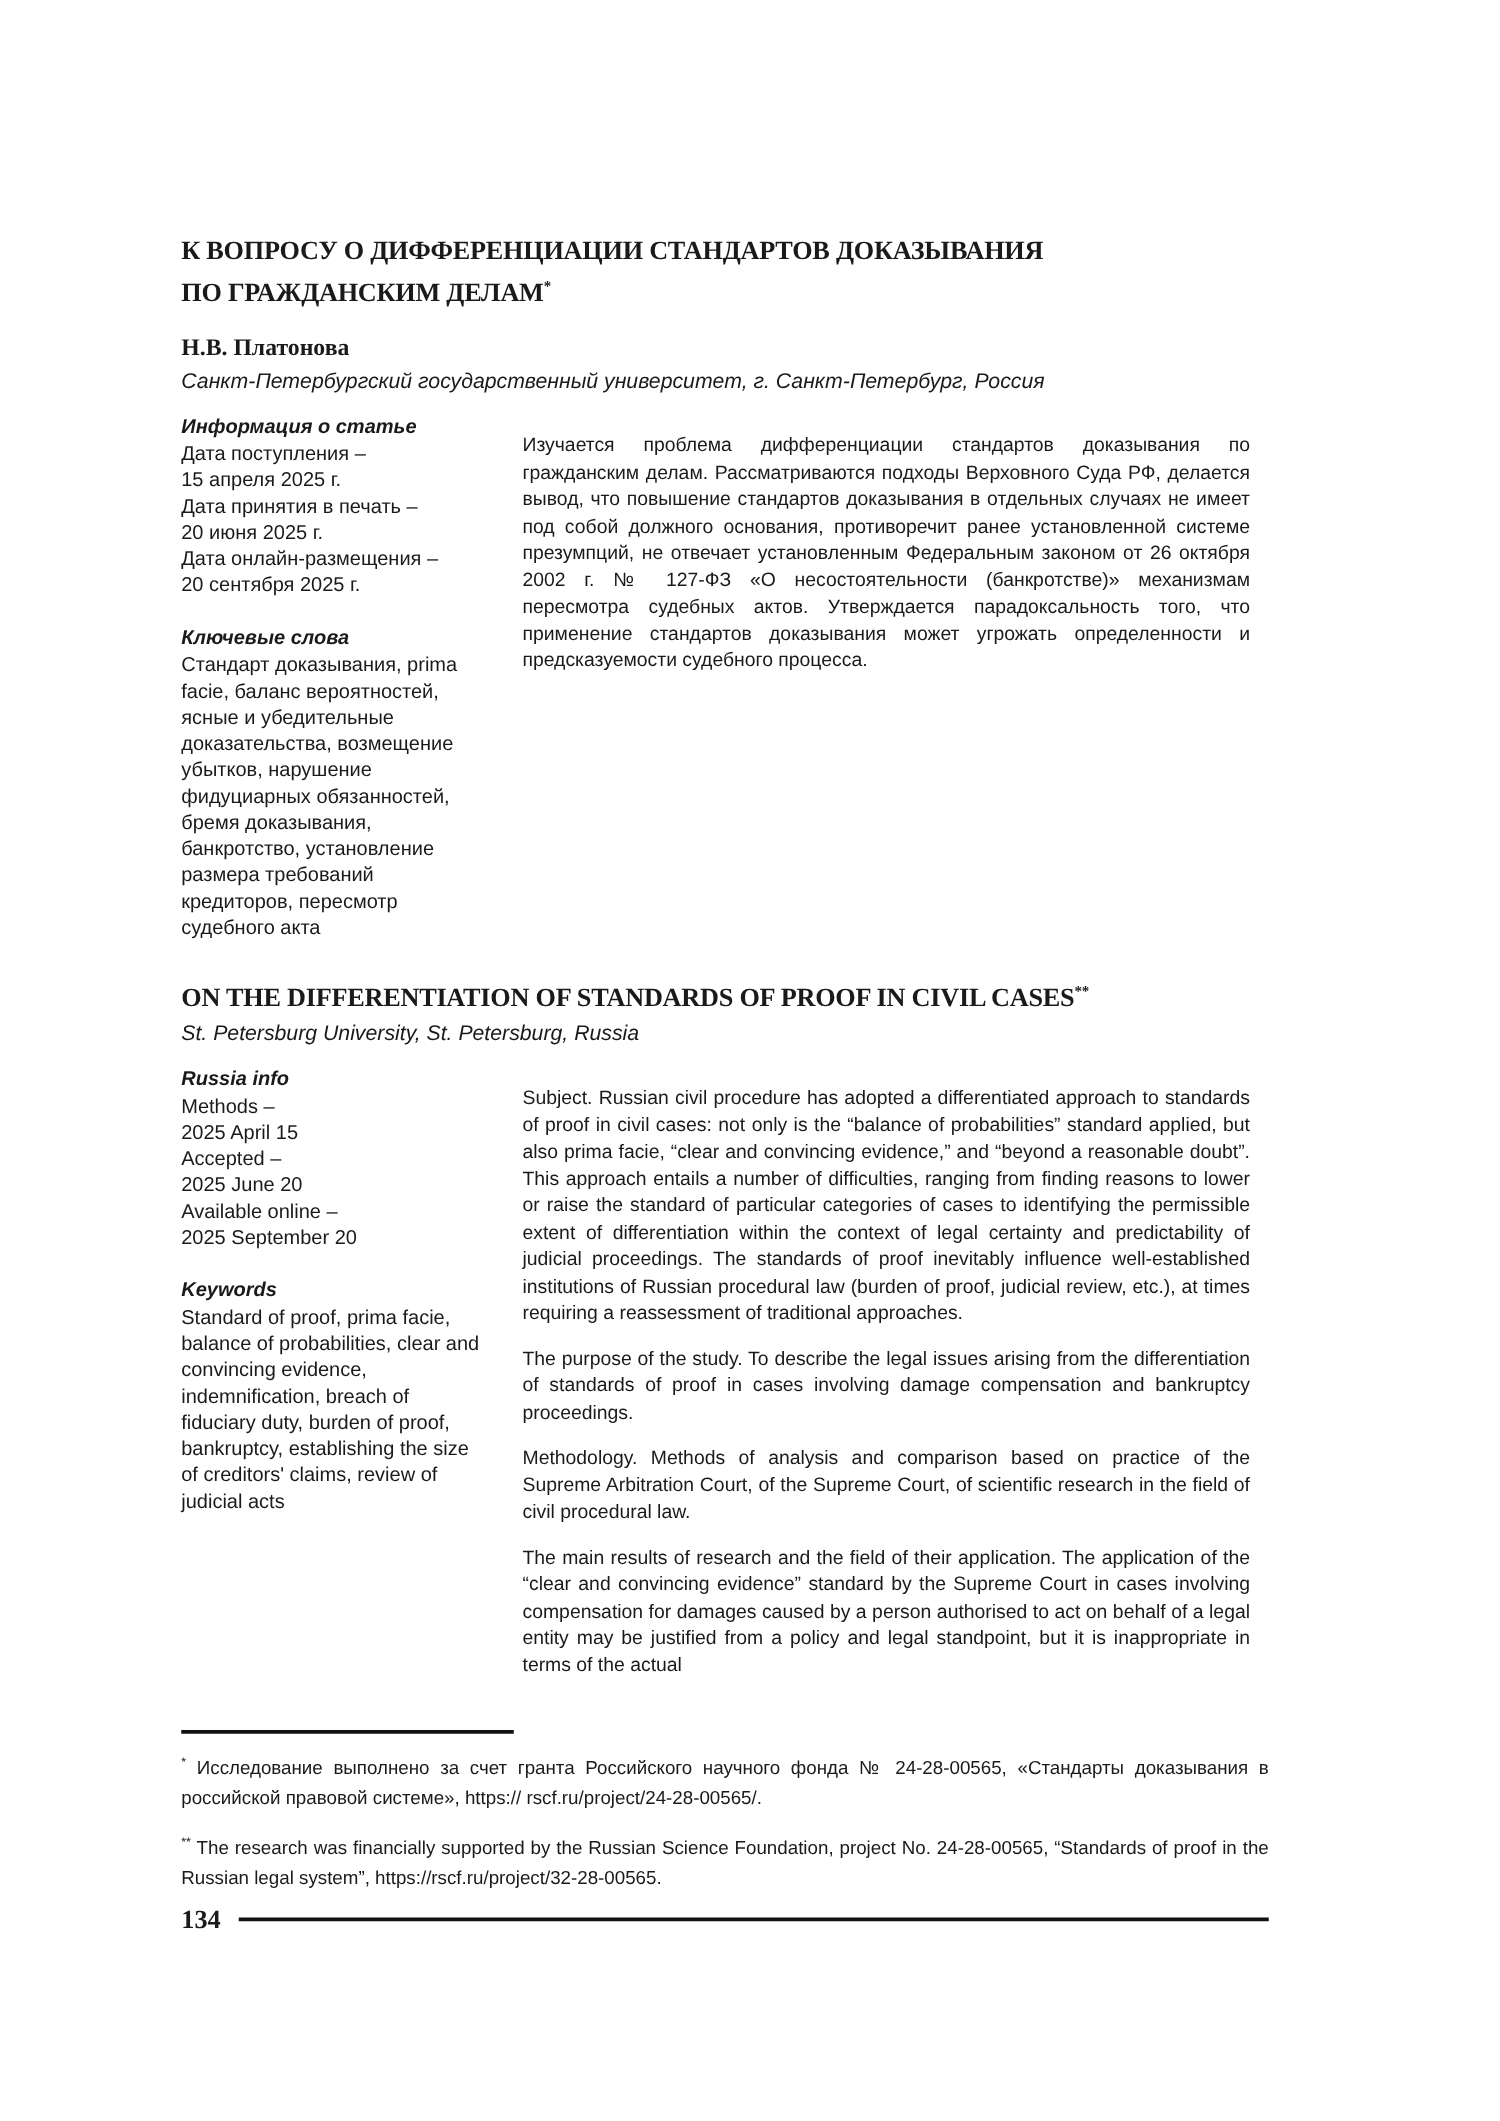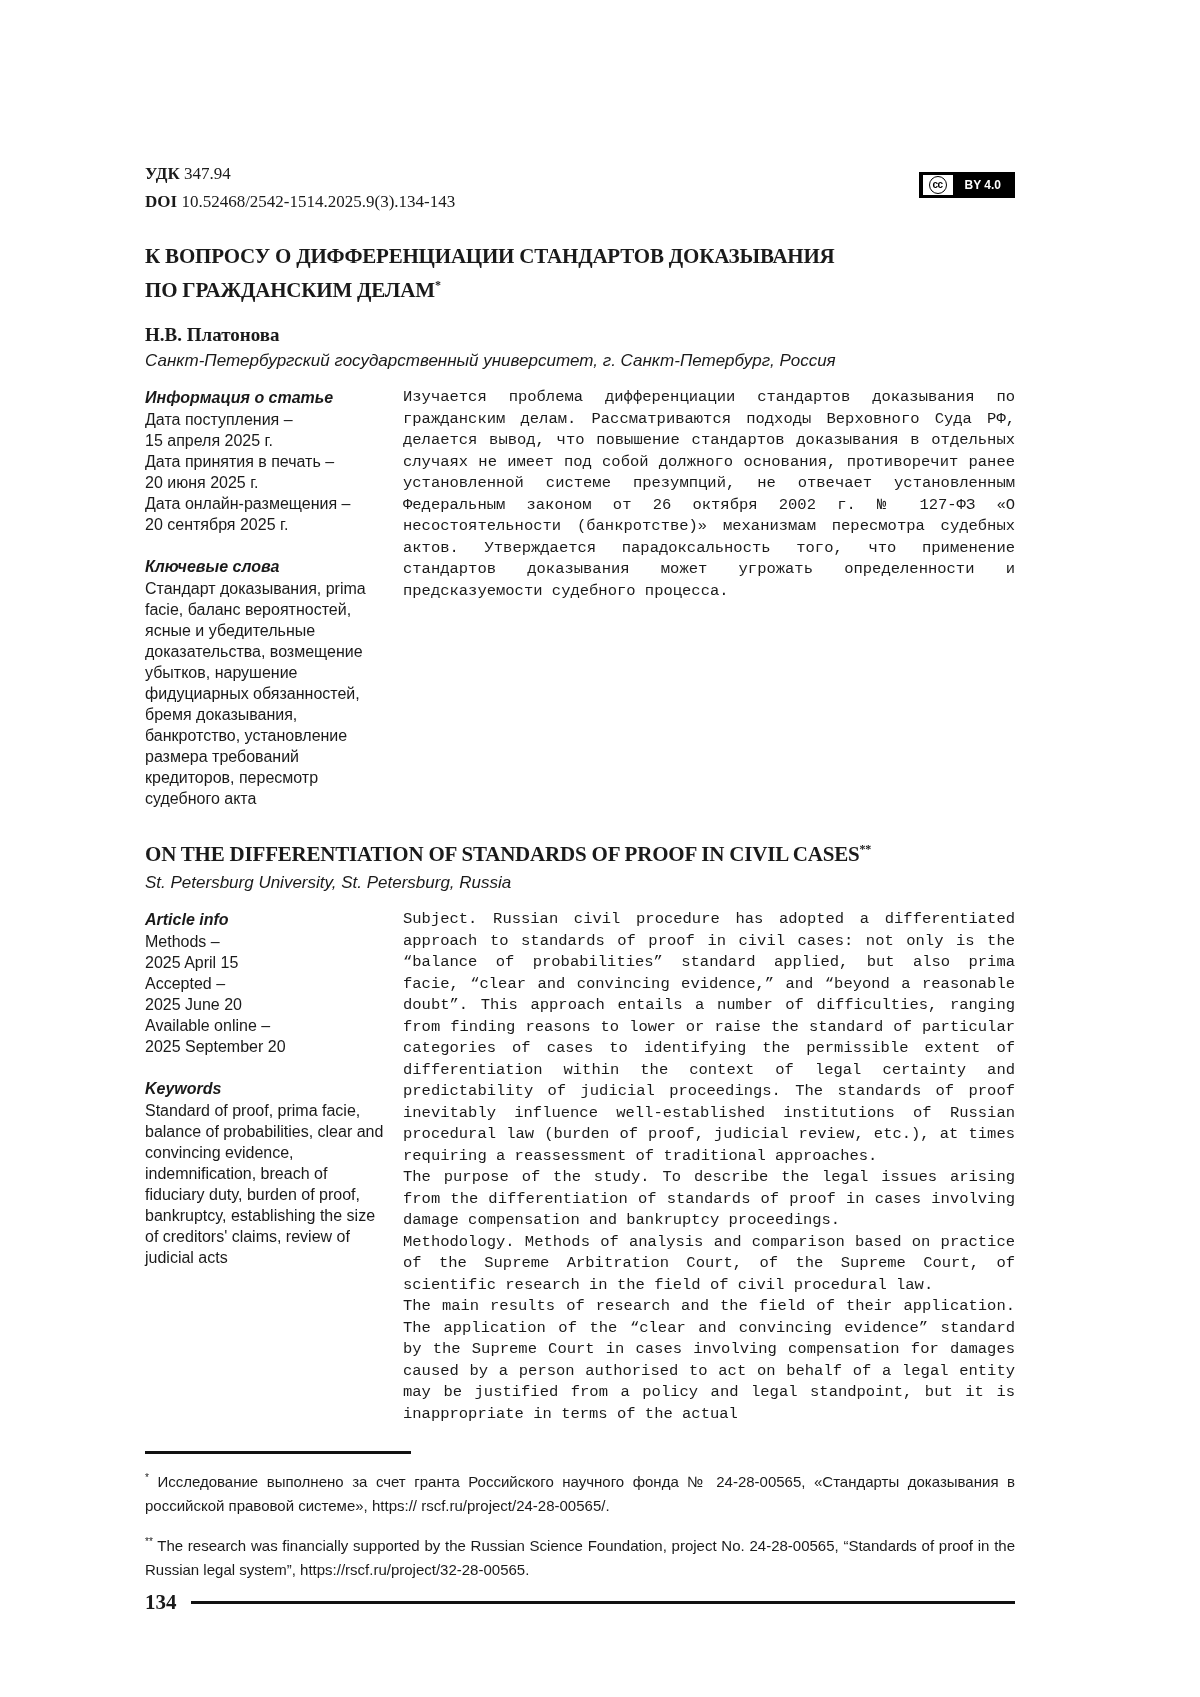--- a/index.html
+++ b/index.html
@@ -25,58 +25,40 @@
   .title sup{font-size:12px;}
   .author{font-family:"Liberation Serif",serif;font-weight:700;font-size:19px;margin-top:18px;line-height:24px;}
   .affil{font-style:italic;font-size:17px;line-height:24px;margin-top:2px;}
 
   
   .two-col{display:flex;margin-top:14px;}
   .col-left{width:242px;flex-shrink:0;margin-right:16px;font-size:16px;line-height:21px;}
   .col-right{flex:1;font-size:15.5px;line-height:21.5px;text-align:justify;}
   .col-head{font-weight:700;font-style:italic;margin-bottom:1px;}
   .kw-block{margin-top:21px;}
-  .col-right p{margin:0;font-family:Liberation Mono, monospace;}
+  .col-right p{margin:15px;}
 
   .title-en{margin-top:26px;}
 
   
   .fn-sep{width:266px;border-top:3px solid #111;margin-top:26px;}
   .footnote{font-size:15px;line-height:24px;text-align:justify;margin-top:12px;}
   .footnote sup{font-size:10px;}
 
   
   .footer-row{display:flex;align-items:center;margin-top:8px;}
   .page-num{font-family:"Liberation Serif",serif;font-weight:700;font-size:21px;margin-right:14px;}
   .footer-rule{flex:1;border-top:3px solid #111;}
   .journal{margin-top:20px;text-align:right;font-size:16px;line-height:25px;}
 </style>
 </head>
 <body>
 
 <div class="page">
 
-  <div class="header-row">
-    <div class="meta">
-      <div>
-        <b>УДК</b>
-        <span>347.94</span>
-      </div>
-      <div>
-        <b>DOI</b>
-        <span>10.52468/2542-1514.2025.9(3).134-143</span>
-      </div>
-    </div>
-    <div class="cc-badge">
-      <span class="cc-left">
-        <span class="cc-circ">cc</span>
-      </span>
-      <span class="cc-right">BY 4.0</span>
-    </div>
-  </div>
 
   <div class="title">
     <div>К ВОПРОСУ О ДИФФЕРЕНЦИАЦИИ СТАНДАРТОВ ДОКАЗЫВАНИЯ</div>
     <div><span>ПО ГРАЖДАНСКИМ ДЕЛАМ</span><sup>*</sup></div>
   </div>
 
   <div class="author">Н.В. Платонова</div>
   <div class="affil">Санкт-Петербургский государственный университет, г. Санкт-Петербург, Россия</div>
 
   <div class="two-col">
@@ -99,21 +81,21 @@
   </div>
 
   <div class="title title-en">
     <span>ON THE DIFFERENTIATION OF STANDARDS OF PROOF IN CIVIL CASES</span><sup>**</sup>
   </div>
 
   <div class="affil">St. Petersburg University, St. Petersburg, Russia</div>
 
   <div class="two-col">
     <div class="col-left">
-      <div class="col-head">Article info</div>
+      <div class="col-head">Russia info</div>
       <div>Methods –</div>
       <div>2025 April 15</div>
       <div>Accepted –</div>
       <div>2025 June 20</div>
       <div>Available online –</div>
       <div>2025 September 20</div>
       <div class="kw-block">
         <div class="col-head">Keywords</div>
         <div>Standard of proof, prima facie, balance of probabilities, clear and convincing evidence, indemnification, breach of fiduciary duty, burden of proof, bankruptcy, establishing the size of creditors' claims, review of judicial acts</div>
       </div>

